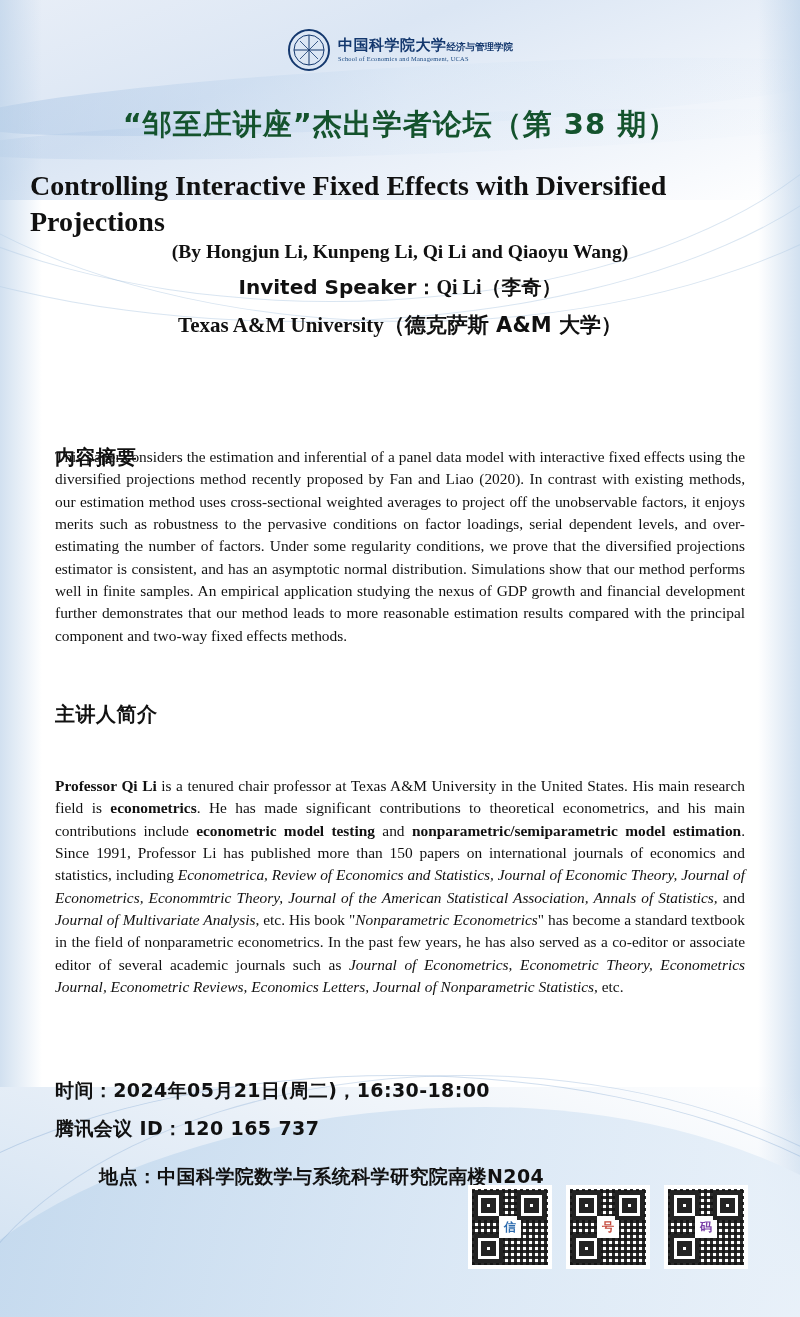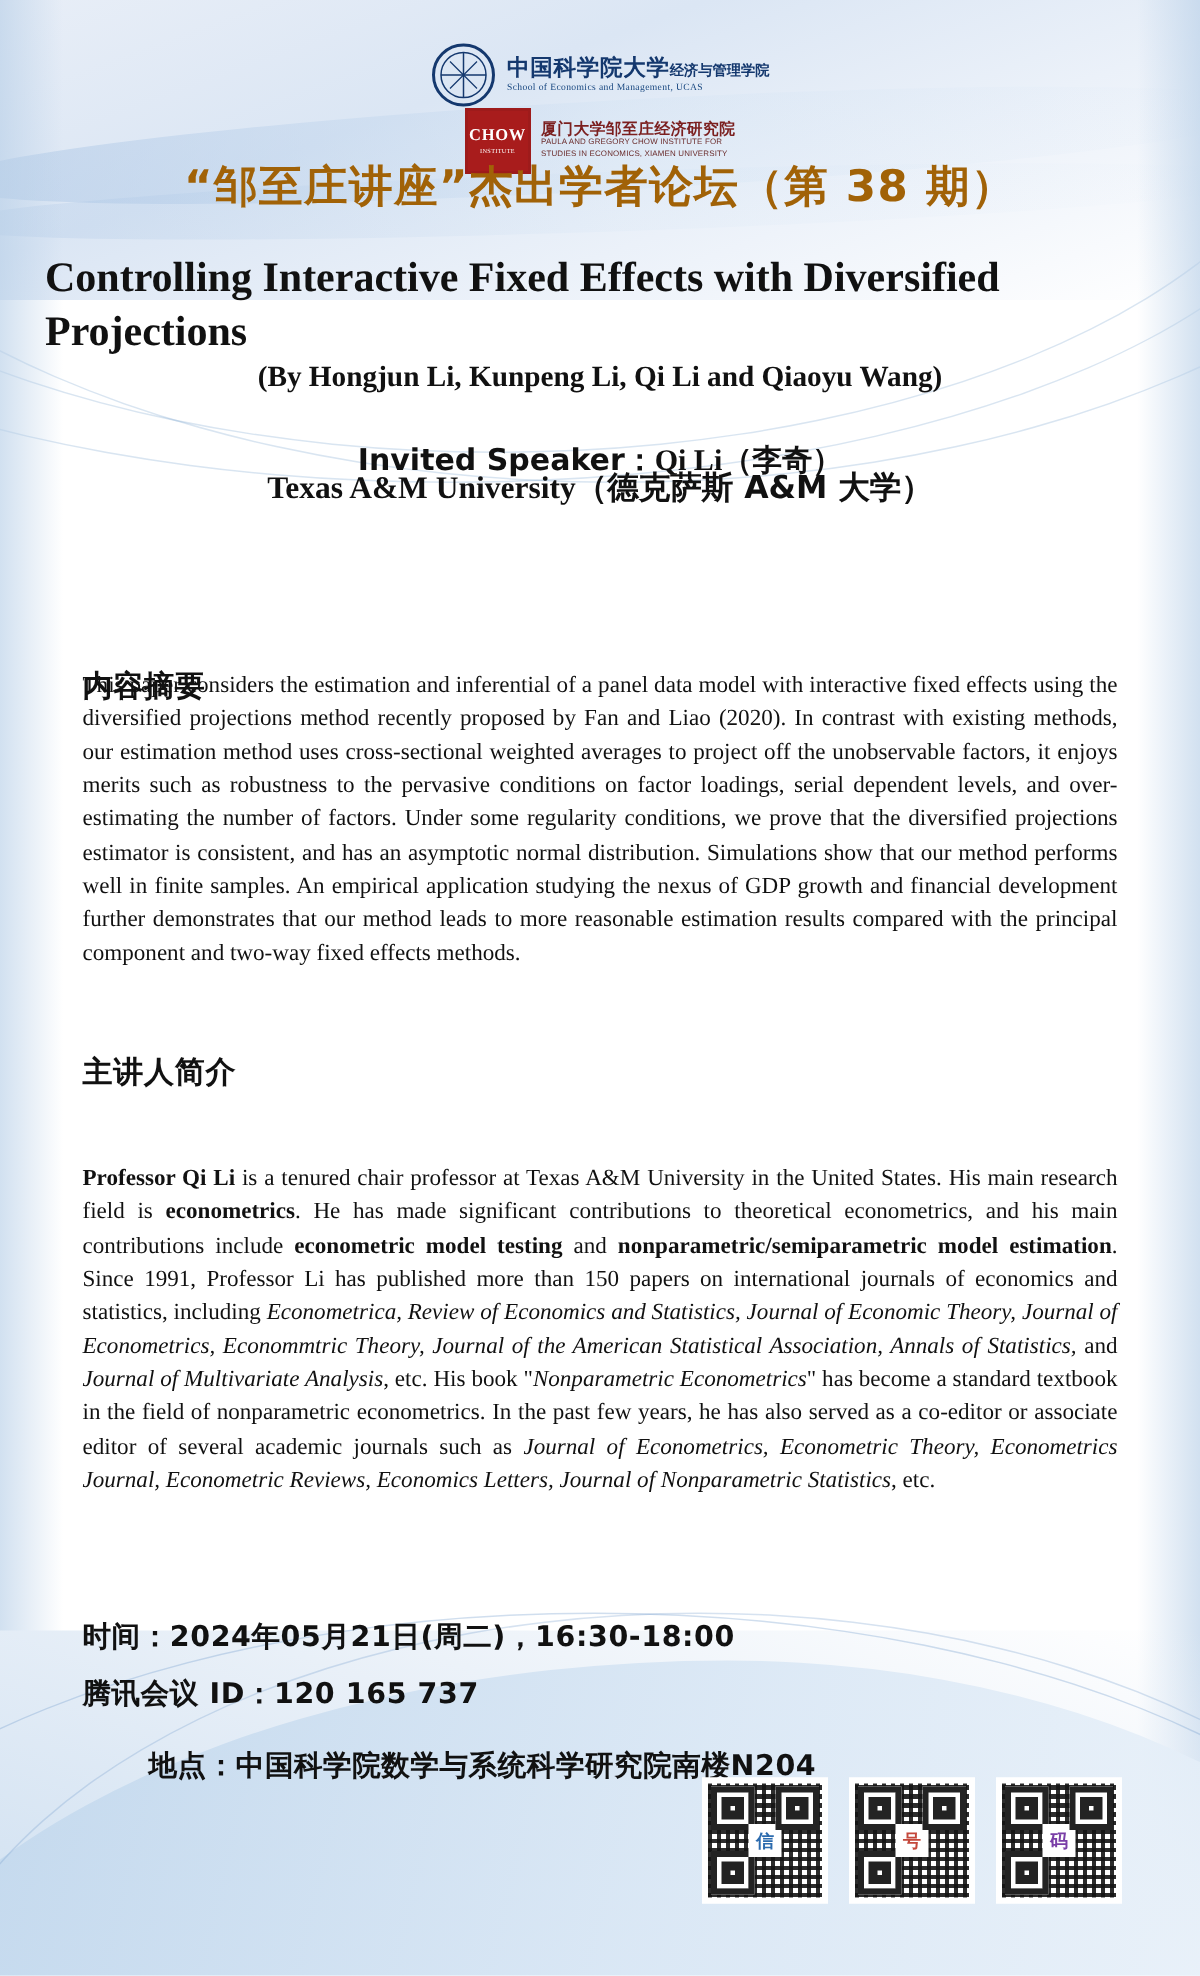--- a/index.html
+++ b/index.html
@@ -159,21 +159,21 @@
     z-index: 5;
   }
   .forum-title {
     position: absolute;
     top: 105px; left: 0;
     width: 800px;
     text-align: center;
     font-family: "DejaVu Sans", sans-serif;
     font-size: 29px;
     font-weight: 700;
-    color: #a16207;
+    color: #14532d;
     letter-spacing: 1px;
   }
   .paper-title {
     position: absolute;
     top: 168px; left: 30px;
     width: 740px;
     text-align: left;
     font-size: 28px;
     font-weight: 700;
     color: #111111;
@@ -183,21 +183,21 @@
     position: absolute;
     top: 241px; left: 40px;
     width: 720px;
     text-align: center;
     font-size: 19.5px;
     font-weight: 700;
     color: #111111;
   }
   .speaker-line {
     position: absolute;
-    top: 293px; left: 40px;
+    top: 274px; left: 40px;
     width: 720px;
     text-align: center;
     font-size: 20px;
     font-weight: 700;
     color: #111111;
   }
   .affil-line {
     position: absolute;
     top: 311px; left: 40px;
     width: 720px;
@@ -341,31 +341,20 @@
       </svg>
       <div class="logo-txt">
         <div class="logo-cn">
           <span>中国科学院大学</span><span class="sub-cn">经济与管理学院</span>
         </div>
         <div class="logo-en">School of Economics and Management, UCAS</div>
       </div>
     </div>
 
 
-    <div class="logo">
-      <div class="chow-box">
-        <div class="c1">CHOW</div>
-        <div class="c2">INSTITUTE</div>
-      </div>
-      <div class="logo-txt">
-        <div class="logo-xmu-cn">厦门大学邹至庄经济研究院</div>
-        <div class="logo-en2">PAULA AND GREGORY CHOW INSTITUTE FOR</div>
-        <div class="logo-en2">STUDIES IN ECONOMICS, XIAMEN UNIVERSITY</div>
-      </div>
-    </div>
 
   </div>
 
   <div class="content">
 
     <div class="forum-title">“邹至庄讲座”杰出学者论坛（第 38 期）</div>
 
     <div class="paper-title">Controlling Interactive Fixed Effects with Diversified Projections</div>
 
     <div class="authors">(By Hongjun Li, Kunpeng Li, Qi Li and Qiaoyu Wang)</div>

